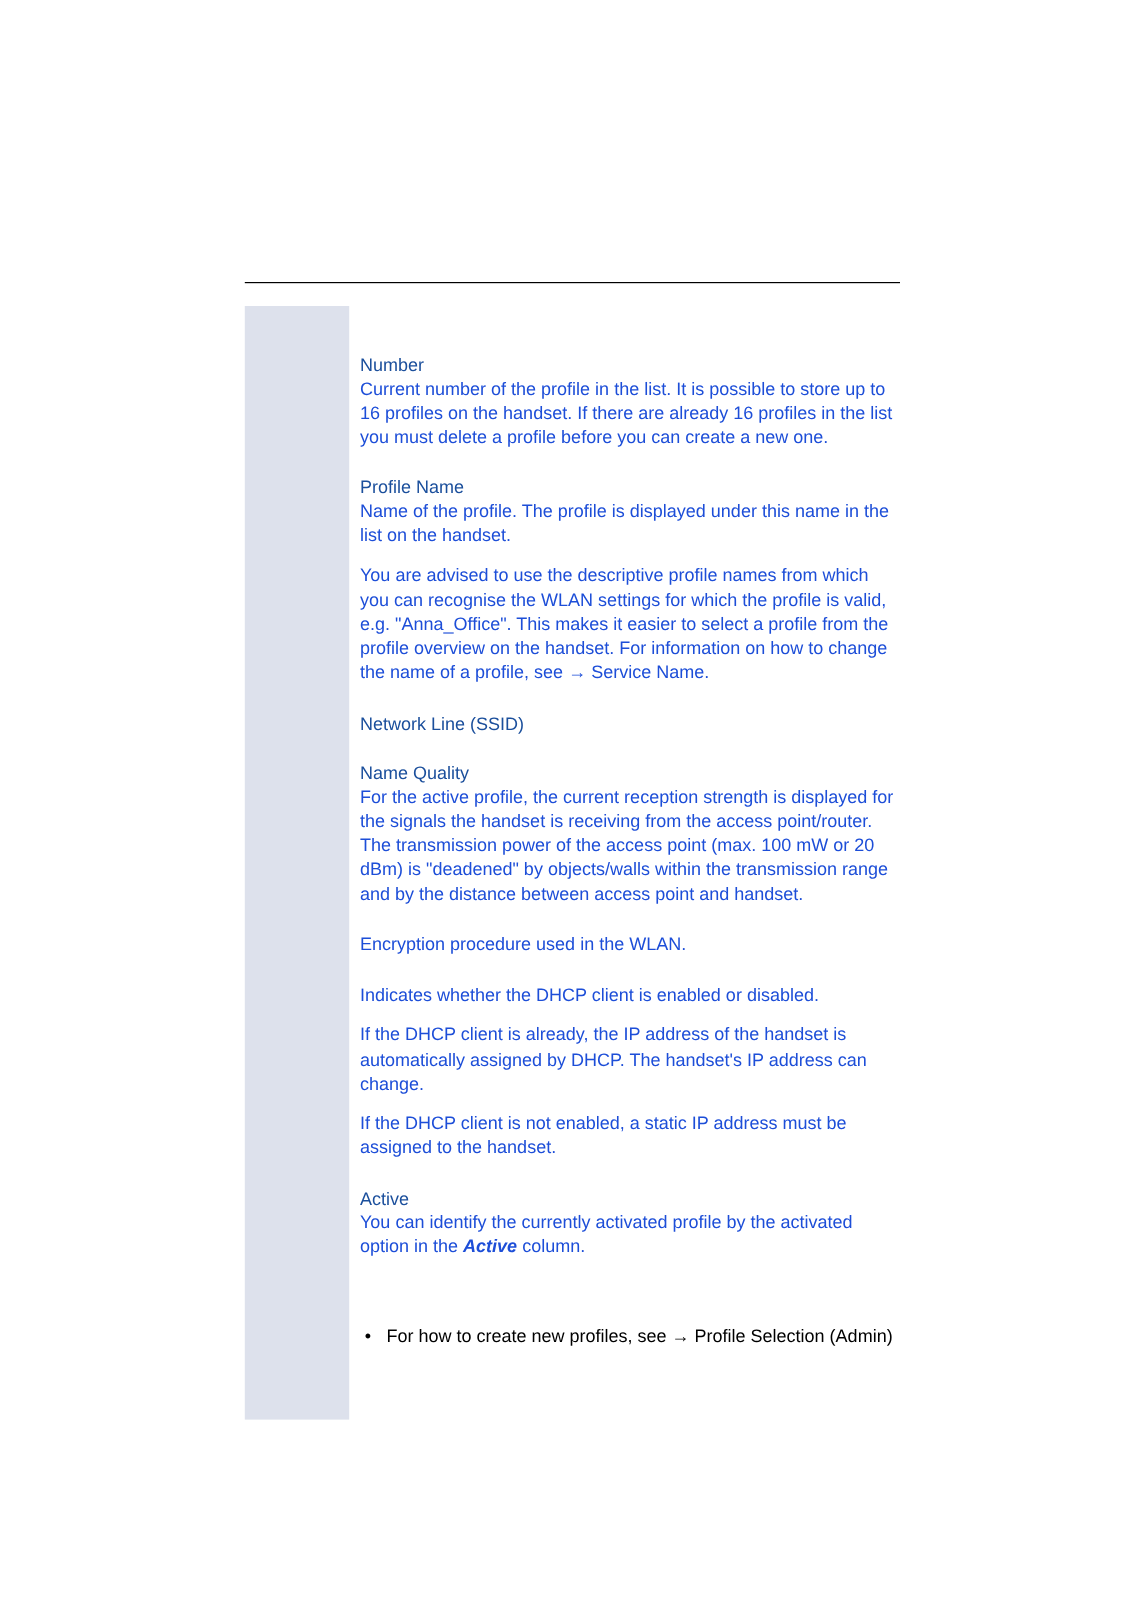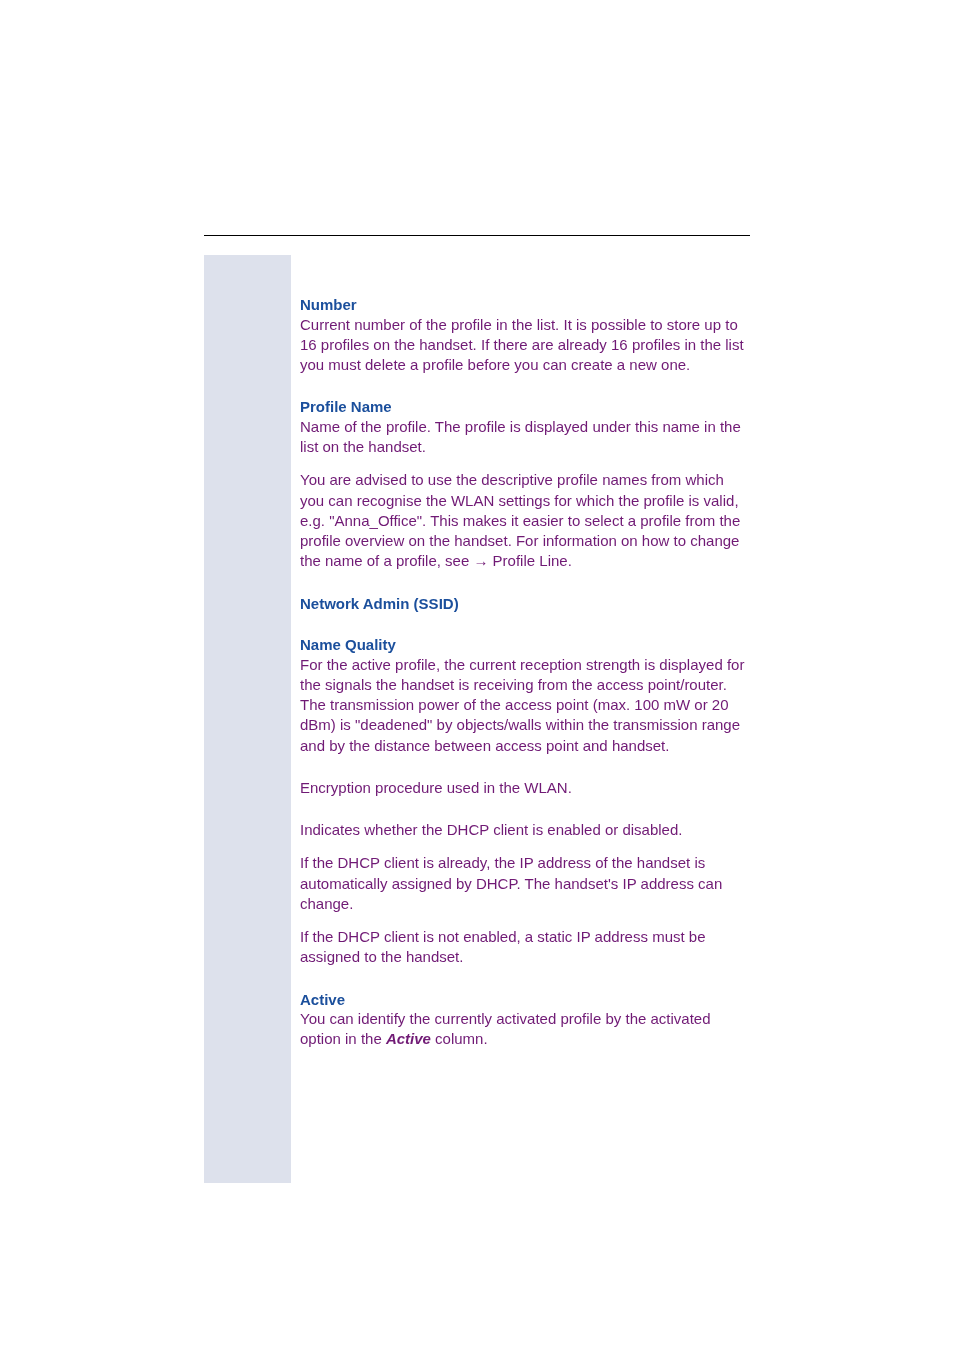--- a/index.html
+++ b/index.html
@@ -28,28 +28,28 @@
   }
   .content {
     position: absolute;
     top: 255px;
     left: 300px;
     width: 452px;
     color: #000;
   }
   .section-title {
     color: #1b4f9c;
-    font-weight: bold;
+    font-weight: normal;
     font-size: 15px;
     line-height: 1.3;
   }
   .body-text {
     font-size: 15px;
     line-height: 1.35;
-    color: #701a75;
+    color: #1d4ed8;
   }
   .gap-para { height: 13px; }
   .gap-section { height: 22px; }
   .gap-xl { height: 40px; }
   .arrow {
     font-family: Arial, sans-serif;
   }
   .bullet-list {
     padding-left: 22px;
   }
@@ -81,26 +81,26 @@
 
   <div class="section-title">Number</div>
   <div class="body-text">Current number of the profile in the list. It is possible to store up to 16 profiles on the handset. If there are already 16 profiles in the list you must delete a profile before you can create a new one.</div>
 
   <div class="gap-section"></div>
 
   <div class="section-title">Profile Name</div>
   <div class="body-text">Name of the profile. The profile is displayed under this name in the list on the handset.</div>
   <div class="gap-para"></div>
   <div class="body-text">
-    <span>You are advised to use the descriptive profile names from which you can recognise the WLAN settings for which the profile is valid, e.g. "Anna_Office". This makes it easier to select a profile from the profile overview on the handset. For information on how to change the name of a profile, see </span><span class="arrow">→</span><span> Profile Line.</span>
+    <span>You are advised to use the descriptive profile names from which you can recognise the WLAN settings for which the profile is valid, e.g. "Anna_Office". This makes it easier to select a profile from the profile overview on the handset. For information on how to change the name of a profile, see </span><span class="arrow">→</span><span> Service Name.</span>
   </div>
 
   <div class="gap-section"></div>
 
-  <div class="section-title">Network Admin (SSID)</div>
+  <div class="section-title">Network Line (SSID)</div>
 
   <div class="gap-section"></div>
 
   <div class="section-title">Name Quality</div>
   <div class="body-text">For the active profile, the current reception strength is displayed for the signals the handset is receiving from the access point/router. The transmission power of the access point (max. 100 mW or 20 dBm) is "deadened" by objects/walls within the transmission range and by the distance between access point and handset.</div>
 
   <div class="gap-section"></div>
 
   <div class="body-text">Encryption procedure used in the WLAN.</div>
 
@@ -116,15 +116,18 @@
 
   <div class="section-title">Active</div>
   <div class="body-text">
     <span>You can identify the currently activated profile by the activated option in the </span><span class="bold-italic">Active</span><span> column.</span>
   </div>
 
   <div class="gap-xl"></div>
   <div class="gap-para"></div>
 
   <div class="bullet-list">
+    <div class="bullet-item">
+      <span>For how to create new profiles, see </span><span class="arrow">→</span><span> Profile Selection (Admin)</span>
+    </div>
   </div>
 
 </div>
 
 </body></html>

